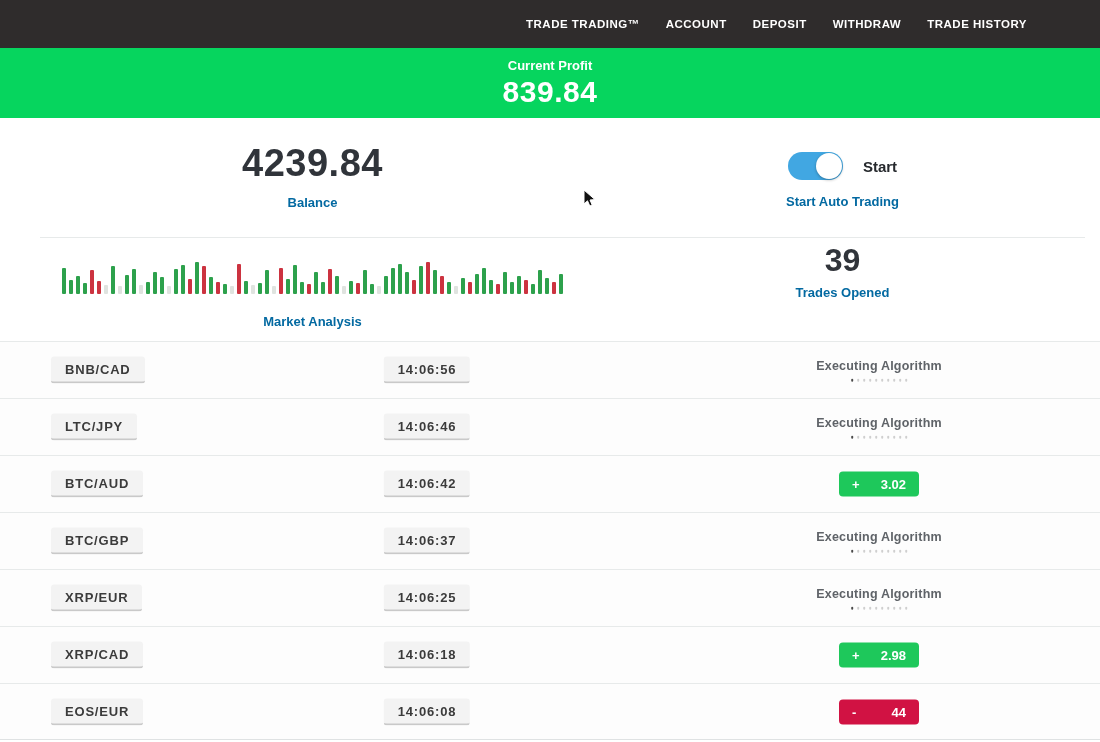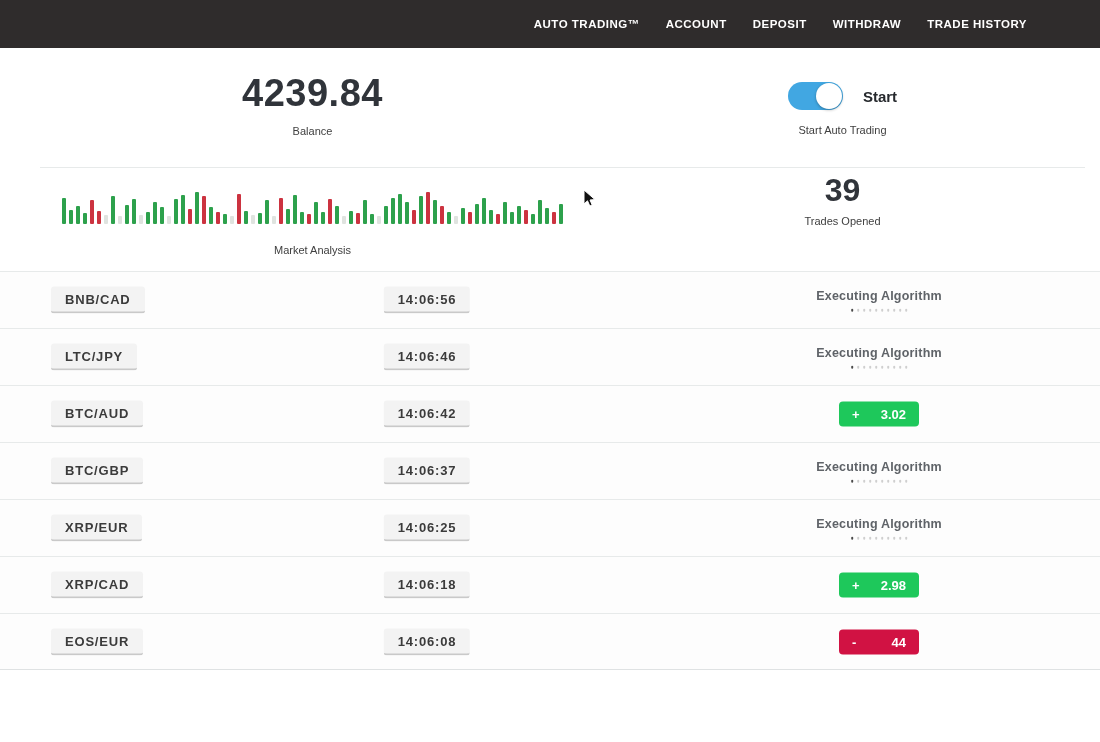--- a/index.html
+++ b/index.html
@@ -21,21 +21,21 @@
 
   
   .stats-row { display:flex; }
   .col-left  { width:545px; margin-left:40px; display:flex; flex-direction:column;
                align-items:center; }
   .col-right { flex:1; display:flex; flex-direction:column; align-items:center; }
 
   .row-a { height:119px; }
   .row-a .col-left { padding-top:24px; }
   .balance-value { font-size:38px; font-weight:bold; color:#30343a; letter-spacing:0.5px; }
-  .muted-caption { font-size:11px; color:#404040; margin-top:10px; }
+  .muted-caption { font-size:13px; color:#0369a1; margin-top:10px;font-weight:bold; }
 
   .toggle-wrap { display:flex; align-items:center; gap:20px; margin-top:34px; }
   .toggle { position:relative; width:55px; height:28px; border-radius:14px;
             background:#41a7e2; cursor:pointer; }
   .toggle .knob { position:absolute; top:1px; right:1px; width:26px; height:26px;
             border-radius:50%; background:#fff; box-shadow:0 1px 3px rgba(0,0,0,0.3); }
   .toggle-label { font-size:15px; font-weight:bold; color:#26292d; }
   .row-a .col-right .muted-caption { margin-top:14px; }
 
   .divider { height:1px; background:#e7eaea; margin:0 15px 0 40px; }
@@ -74,27 +74,31 @@
 
   
   .cursor { position:absolute; left:583px; top:189px; pointer-events:none; }
 </style>
 </head>
 <body>
 
 <div class="app">
 
   <div class="topnav" id="topnav">
-      <div class="nav-item">AUTO TRADING™</div>
+      <div class="nav-item">TRADE TRADING™</div>
       <div class="nav-item">ACCOUNT</div>
       <div class="nav-item">DEPOSIT</div>
       <div class="nav-item">WITHDRAW</div>
       <div class="nav-item">TRADE HISTORY</div>
     </div>
 
+  <div class="profit-banner" id="profit-banner" style="background: rgb(6, 213, 94);">
+    <div class="p-label">Current Profit</div>
+    <div class="p-value">839.84</div>
+  </div>
 
   <div class="stats-row row-a">
     <div class="col-left">
       <div class="balance-value">4239.84</div>
       <div class="muted-caption">Balance</div>
     </div>
     <div class="col-right">
       <div class="toggle-wrap">
         <div class="toggle">
           <div class="knob"></div>

